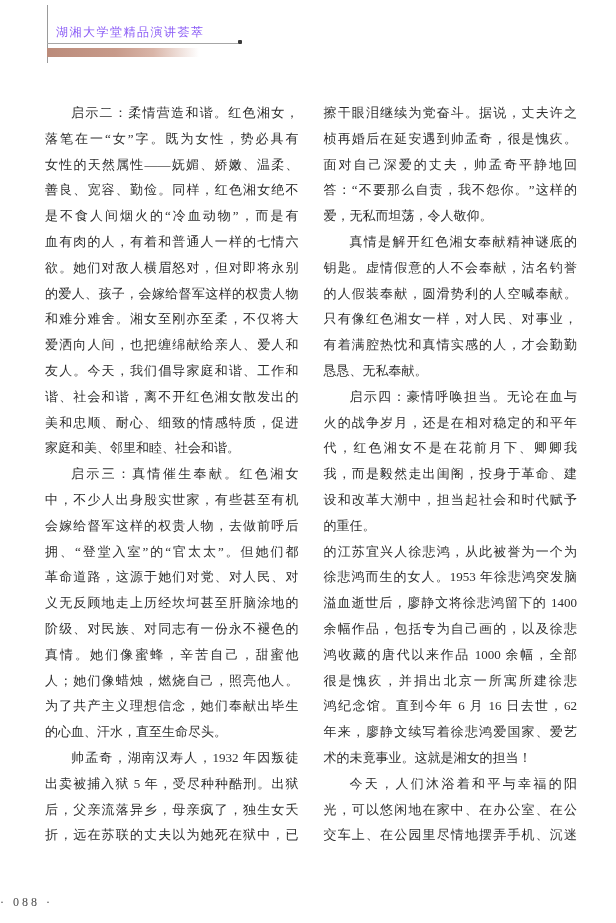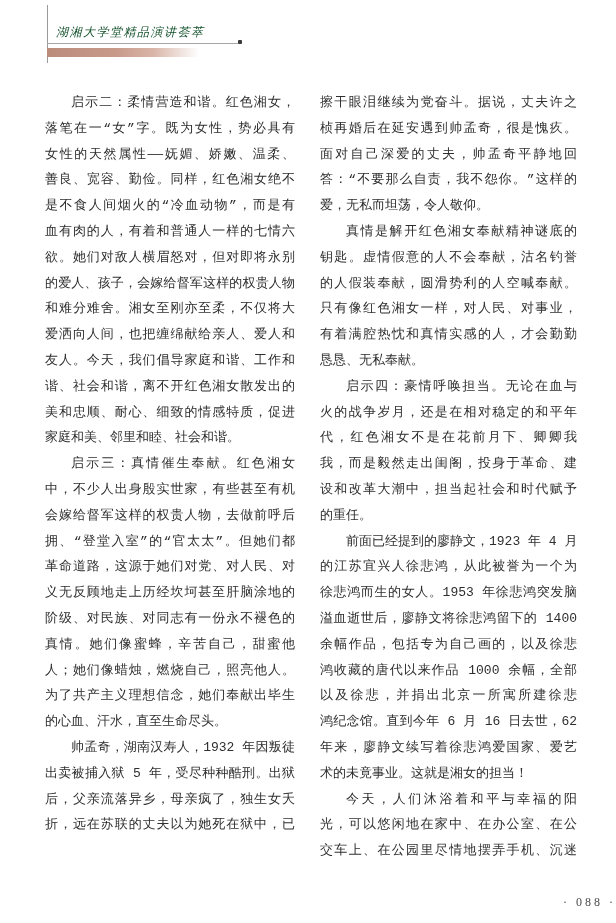--- a/index.html
+++ b/index.html
@@ -12,56 +12,55 @@
     color:#2e2e2e;
   }
   
   .header{position:absolute;top:0;left:0;width:100%;height:70px;}
   .vrule{
     position:absolute;left:47px;top:5px;width:1px;height:58px;
     background:#9a9a9a;
   }
   .booklet-title{
     position:absolute;left:56px;top:24px;
-    font-size:12px;letter-spacing:1.5px;color:#14532d;
-    font-style:italic;
+    font-size:12px;letter-spacing:1.5px;color:#8b5cf6;
     white-space:nowrap;
   }
   .hrule{
     position:absolute;left:47px;top:43px;width:191px;height:1px;
     background:#a6a6a6;
   }
   .hrule-dot{
     position:absolute;left:238px;top:40px;width:4px;height:4px;
     background:#3a3a3a;border-radius:1px;
   }
   .accent-bar{
     position:absolute;left:47px;top:48px;width:152px;height:9px;
     background:linear-gradient(to right,#bb8b7a 0%,#c79a8a 45%,#d9b5a8 70%,rgba(255,255,255,0) 100%);
   }
   
   .columns{
-    position:absolute;top:90px;left:45px;right:39px;
-    display:flex;gap:25px;font-family:Liberation Mono, monospace;
+    position:absolute;top:100px;left:45px;right:39px;
+    display:flex;gap:25px;
   }
   .col{width:257px;}
   .line{
     height:25.8px;line-height:25.8px;
     font-size:13px;
     text-align:justify;text-align-last:justify;
     white-space:nowrap;
     overflow:visible;
   }
   .line.first{text-indent:2em;}
   .line.lastline{text-align-last:left;}
   .line.lastline.fulljustify{text-align-last:justify;}
   
   .footer{
     position:absolute;left:0;bottom:13px;width:100%;
-    text-align:right;font-size:12px;color:#4a4a4a;letter-spacing:3px;
+    text-align:left;font-size:12px;color:#4a4a4a;letter-spacing:3px;
   }
 </style>
 </head>
 <body>
 
 <div class="header">
   <div class="vrule"></div>
   <div class="booklet-title">湖湘大学堂精品演讲荟萃</div>
   <div class="hrule"></div>
   <div class="hrule-dot"></div>
@@ -111,27 +110,26 @@
       <div class="line">的人假装奉献，圆滑势利的人空喊奉献。</div>
       <div class="line">只有像红色湘女一样，对人民、对事业，</div>
       <div class="line">有着满腔热忱和真情实感的人，才会勤勤</div>
       <div class="line lastline">恳恳、无私奉献。</div>
       <div class="line first">启示四：豪情呼唤担当。无论在血与</div>
       <div class="line">火的战争岁月，还是在相对稳定的和平年</div>
       <div class="line">代，红色湘女不是在花前月下、卿卿我</div>
       <div class="line">我，而是毅然走出闺阁，投身于革命、建</div>
       <div class="line">设和改革大潮中，担当起社会和时代赋予</div>
       <div class="line lastline">的重任。</div>
-      <div class="line first">前面已经提到的廖静文，1923 年 4 月</div>
       <div class="line">的江苏宜兴人徐悲鸿，从此被誉为一个为</div>
       <div class="line">徐悲鸿而生的女人。1953 年徐悲鸿突发脑</div>
       <div class="line">溢血逝世后，廖静文将徐悲鸿留下的 1400</div>
       <div class="line">余幅作品，包括专为自己画的，以及徐悲</div>
       <div class="line">鸿收藏的唐代以来作品 1000 余幅，全部</div>
-      <div class="line">以及徐悲，并捐出北京一所寓所建徐悲</div>
+      <div class="line">很是愧疚，并捐出北京一所寓所建徐悲</div>
       <div class="line">鸿纪念馆。直到今年 6 月 16 日去世，62</div>
       <div class="line">年来，廖静文续写着徐悲鸿爱国家、爱艺</div>
       <div class="line lastline">术的未竟事业。这就是湘女的担当！</div>
       <div class="line first">今天，人们沐浴着和平与幸福的阳</div>
       <div class="line">光，可以悠闲地在家中、在办公室、在公</div>
       <div class="line lastline fulljustify">交车上、在公园里尽情地摆弄手机、沉迷</div>
     </div>
 </div>
 
 <div class="footer">· 088 ·</div>

